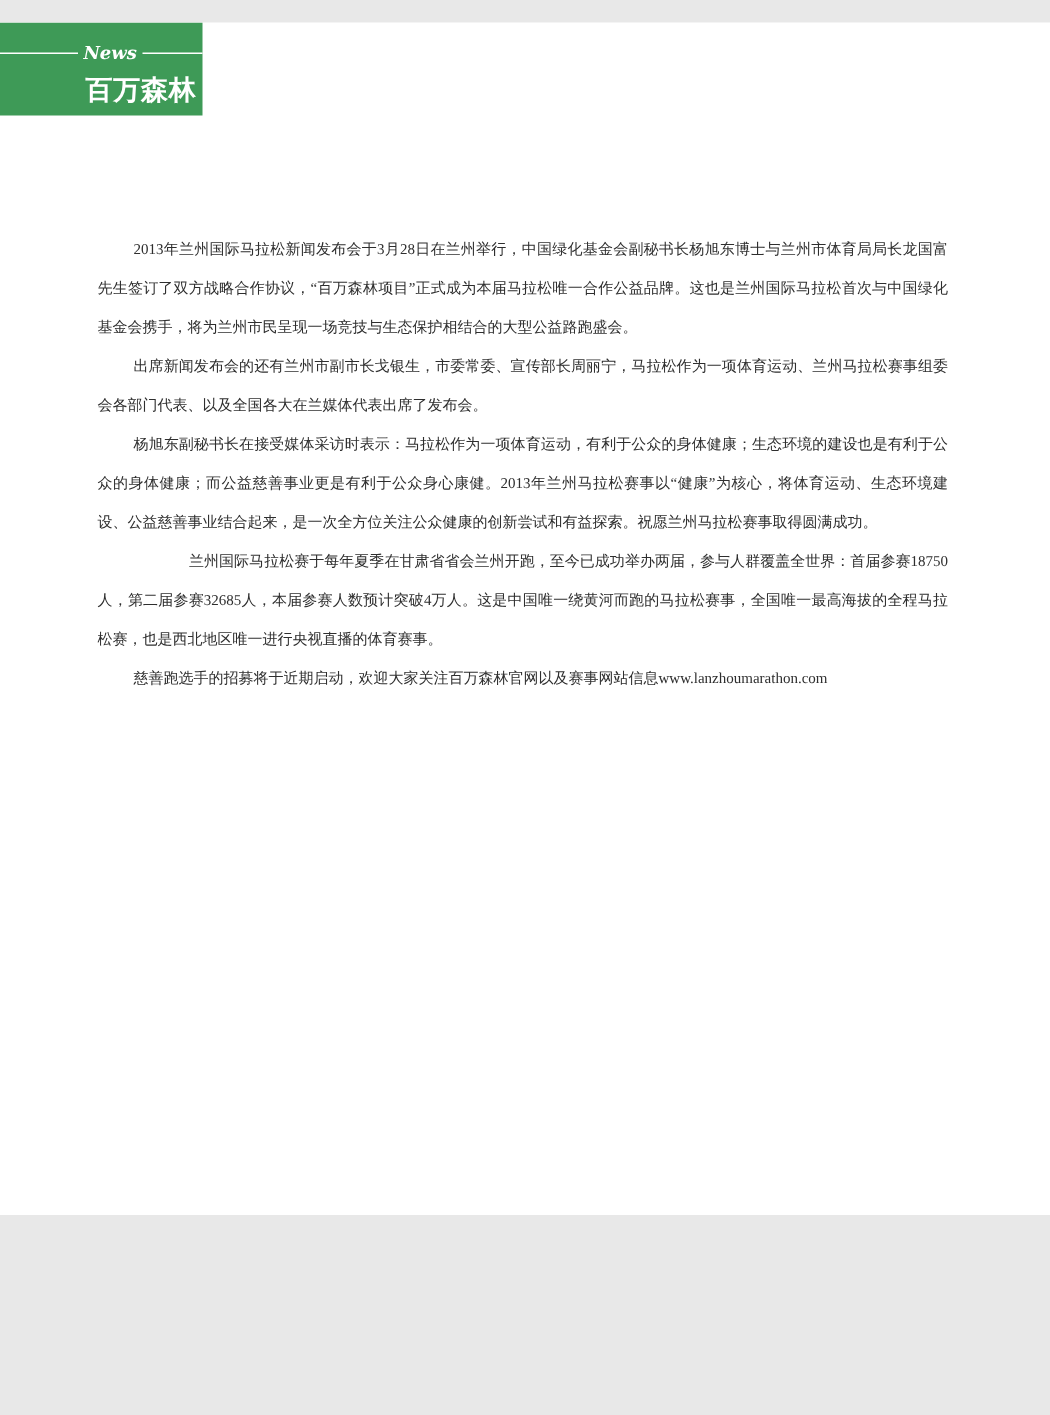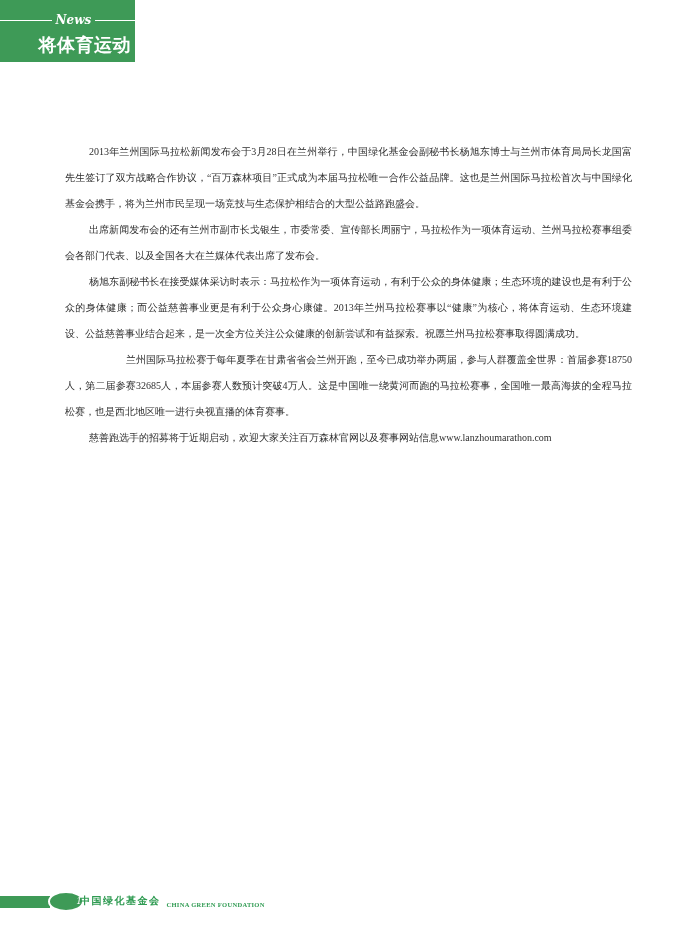--- a/index.html
+++ b/index.html
@@ -3,23 +3,23 @@
 <meta charset="utf-8">
 <style>
   :root{
     --accent-green:#3e9a57;
     --logo-green:#2f9b52;
     --text-color:#2e2e2e;
   }
   html,body{margin:0;padding:0;background:#e8e8e8;}
   .page{
     position:relative;
-    width:700px;height:943px;
+    width:700px;height:795px;
     background:#ffffff;
-    margin:0 auto;
+    margin:15px auto;
     overflow:hidden;
     font-family:"Liberation Serif","DejaVu Serif",serif;
   }
 
   
   .badge{
     position:absolute;left:0;top:0;
     width:135px;height:62px;
     background:var(--accent-green);
     color:#ffffff;
@@ -89,21 +89,21 @@
 <body>
 
 <div class="page">
 
   <div class="badge">
     <div class="badge-row">
       <span class="rule left"></span>
       <span class="badge-news">News</span>
       <span class="rule right"></span>
     </div>
-    <div class="badge-title">将体育运动</div>
+    <div class="badge-title">百万森林</div>
   </div>
 
   <main class="article">
       <p class="para">2013年兰州国际马拉松新闻发布会于3月28日在兰州举行，中国绿化基金会副秘书长杨旭东博士与兰州市体育局局长龙国富先生签订了双方战略合作协议，“百万森林项目”正式成为本届马拉松唯一合作公益品牌。这也是兰州国际马拉松首次与中国绿化基金会携手，将为兰州市民呈现一场竞技与生态保护相结合的大型公益路跑盛会。</p>
       <p class="para">出席新闻发布会的还有兰州市副市长戈银生，市委常委、宣传部长周丽宁，马拉松作为一项体育运动、兰州马拉松赛事组委会各部门代表、以及全国各大在兰媒体代表出席了发布会。</p>
       <p class="para">杨旭东副秘书长在接受媒体采访时表示：马拉松作为一项体育运动，有利于公众的身体健康；生态环境的建设也是有利于公众的身体健康；而公益慈善事业更是有利于公众身心康健。2013年兰州马拉松赛事以“健康”为核心，将体育运动、生态环境建设、公益慈善事业结合起来，是一次全方位关注公众健康的创新尝试和有益探索。祝愿兰州马拉松赛事取得圆满成功。</p>
       <p class="para wide">兰州国际马拉松赛于每年夏季在甘肃省省会兰州开跑，至今已成功举办两届，参与人群覆盖全世界：首届参赛18750人，第二届参赛32685人，本届参赛人数预计突破4万人。这是中国唯一绕黄河而跑的马拉松赛事，全国唯一最高海拔的全程马拉松赛，也是西北地区唯一进行央视直播的体育赛事。</p>
       <p class="para">慈善跑选手的招募将于近期启动，欢迎大家关注百万森林官网以及赛事网站信息www.​lanzhoumarathon.com</p>
     </main>
 

